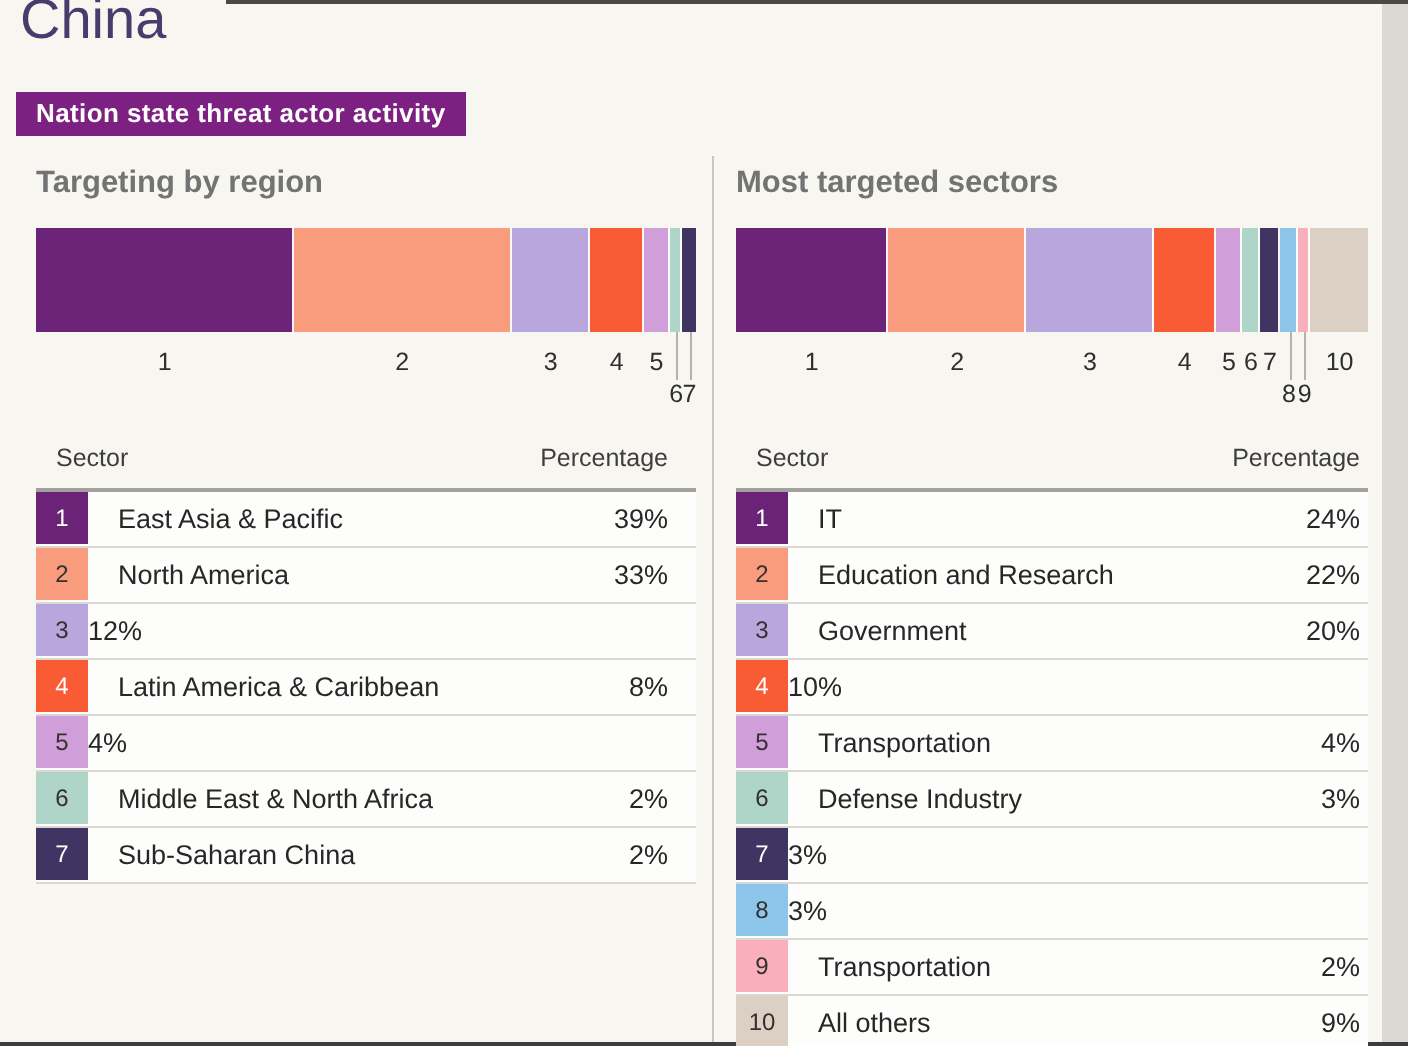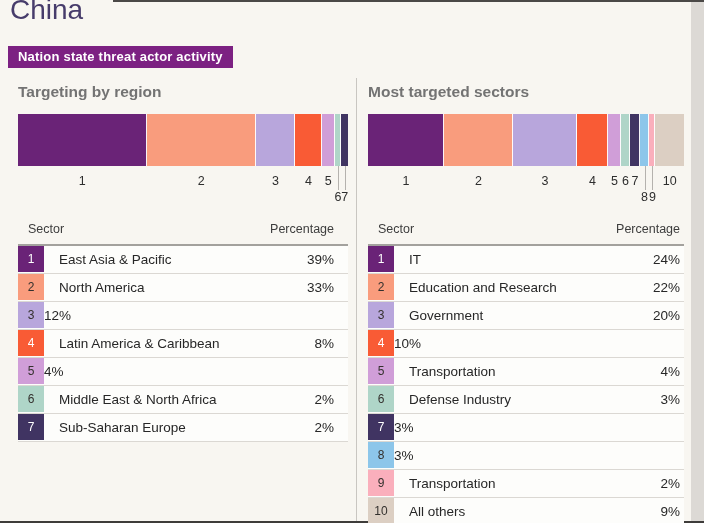--- a/index.html
+++ b/index.html
@@ -95,21 +95,21 @@
           <div class="num" style="background: rgb(208, 158, 216); color: rgb(51, 48, 45);">5</div>
           <div class="tpct">4%</div>
         </div>
         <div class="trow">
           <div class="num" style="background: rgb(175, 213, 200); color: rgb(51, 48, 45);">6</div>
           <div class="tlabel">Middle East &amp; North Africa</div>
           <div class="tpct">2%</div>
         </div>
         <div class="trow">
           <div class="num" style="background: rgb(64, 52, 98); color: rgb(255, 255, 255);">7</div>
-          <div class="tlabel">Sub-Saharan Europe</div>
+          <div class="tlabel">Sub-Saharan China</div>
           <div class="tpct">2%</div>
         </div>
       </div>
   <div class="lbl row1" style="left: 19.5%;">1</div>
       <div class="lbl row1" style="left: 55.5%;">2</div>
       <div class="lbl row1" style="left: 78%;">3</div>
       <div class="lbl row1" style="left: 88%;">4</div>
       <div class="lbl row1" style="left: 94%;">5</div>
       <div class="lbl row2" style="left: 97%;">6</div>
       <div class="leader" style="left: 97%;"></div>

